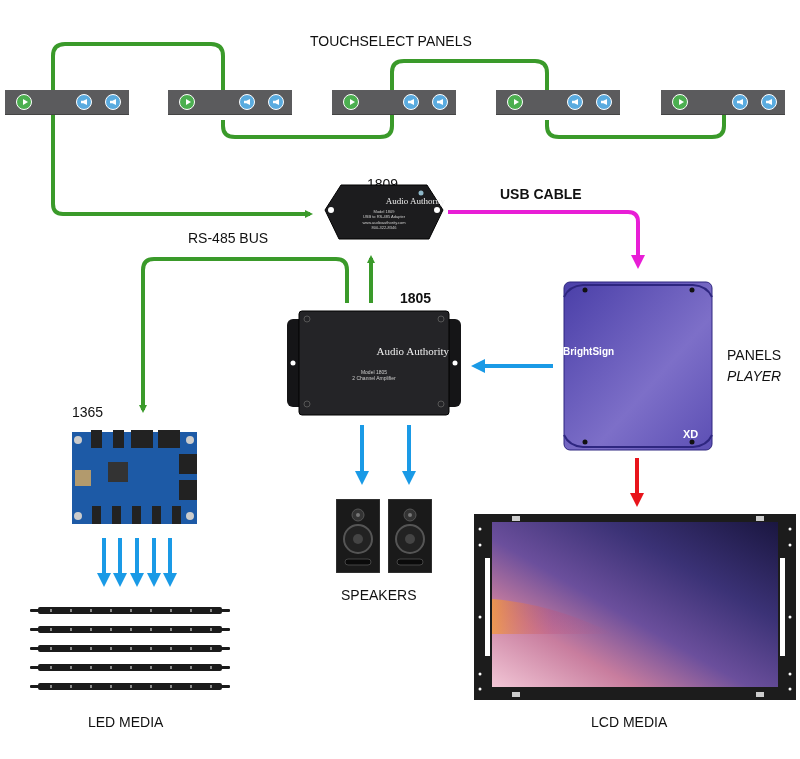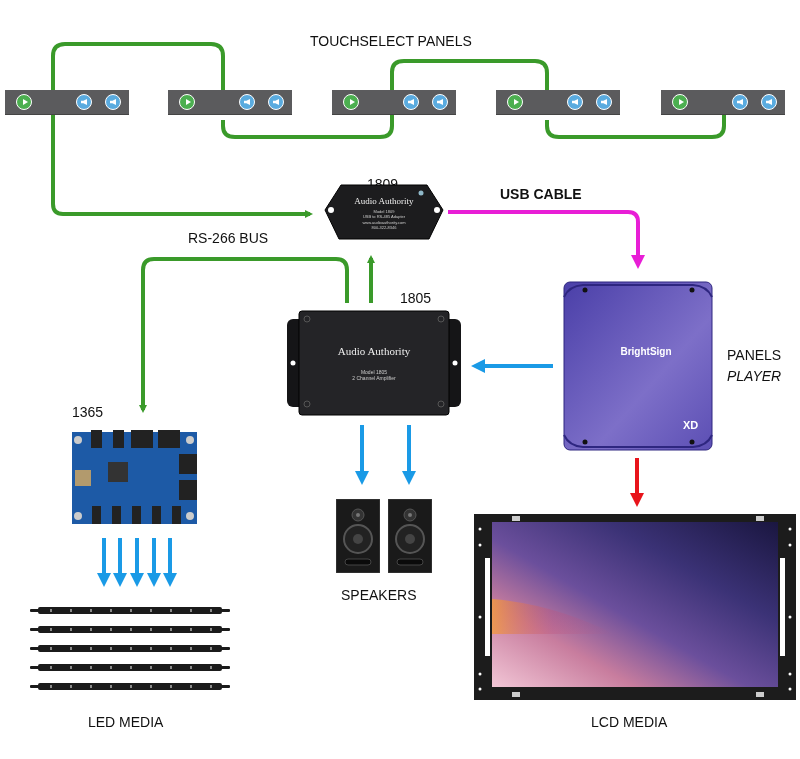--- a/index.html
+++ b/index.html
@@ -8,21 +8,21 @@
   .panel { position:absolute; height:24px; width:124px; background:#5b5b5d; border-bottom:1px solid #444; }
   .btn { position:absolute; top:4px; width:16px; height:16px; border-radius:50%; border:1.5px solid #fff; box-sizing:border-box; display:flex; align-items:center; justify-content:center; }
   .btn.play { background:#4caf50; left:11px; }
   .btn.vol { background:#5aabdf; }
   .btn.vol.a { left:71px; }
   .btn.vol.b { left:100px; }
   .play-tri { width:0; height:0; border-left:5px solid #fff; border-top:3.5px solid transparent; border-bottom:3.5px solid transparent; margin-left:2px; }
   .vol-glyph { width:6px; height:6px; background:#fff; clip-path:polygon(0 30%,40% 30%,100% 0,100% 100%,40% 70%,0 70%); }
   svg.wires { position:absolute; left:0; top:0; }
   .dev { position:absolute; }
-  .aa-logo { color:#eee; font-family:"Liberation Serif", serif; text-align:center; }
+  .aa-logo { color:#eee; font-family:"Liberation Serif", serif; text-align:right; }
   .tiny { font-size:4px; color:#ccc; text-align:center; font-family:"Liberation Sans", sans-serif; }
 </style>
 </head>
 <body>
 
 <svg class="wires" width="800" height="759">
   <defs>
     <marker id="ag" markerWidth="8" markerHeight="8" refX="5" refY="4" orient="auto" markerUnits="userSpaceOnUse">
         <path d="M0,0 L8,4 L0,8 Z" fill="#3a9a2a"></path>
       </marker>
@@ -110,39 +110,39 @@
       <div class="play-tri"></div>
     </div>
   <div class="btn vol a">
       <div class="vol-glyph"></div>
     </div>
   <div class="btn vol b">
       <div class="vol-glyph"></div>
     </div>
 </div>
 
-<div class="lbl" style="left:188px;top:230px;">RS-266 BUS</div>
+<div class="lbl" style="left:188px;top:230px;">RS-485 BUS</div>
 <div class="lbl" style="left:500px;top:186px;font-weight:bold;">USB CABLE</div>
 
 <div class="lbl" style="left:367px;top:164px;margin-top:12px;">1809</div>
 <div class="dev" style="left:323px;top:183px;width:122px;height:58px;">
   <svg width="122" height="58" style="position:absolute;left:0;top:0">
     <path d="M18,2 H104 L120,27 L106,56 H16 L2,27 Z" fill="#1c1c1e" stroke="#000" stroke-width="1"></path>
     <circle cx="8" cy="27" r="3" fill="#fff"></circle>
     <circle cx="114" cy="27" r="3" fill="#fff"></circle>
     <circle cx="98" cy="10" r="2.5" fill="#8fb8c9"></circle>
   </svg>
   <div class="aa-logo" style="position:absolute;left:0;top:13px;width:122px;font-size:9px;">Audio Authority</div>
   <div class="tiny" style="position:absolute;left:0;top:26px;width:122px;">Model 1809</div>
   <div class="tiny" style="position:absolute;left:0;top:31px;width:122px;">USB to RS-485 Adapter</div>
   <div class="tiny" style="position:absolute;left:0;top:37px;width:122px;">www.audioauthority.com</div>
   <div class="tiny" style="position:absolute;left:0;top:42px;width:122px;">800-322-8346</div>
 </div>
 
-<div class="lbl" style="left:400px;top:290px;">1805</div>
+<div class="lbl" style="left:400px;top:290px;font-weight:bold;">1805</div>
 <div class="dev" style="left:287px;top:309px;width:174px;height:108px;">
   <svg width="174" height="108" style="position:absolute;left:0;top:0">
     <rect x="0" y="10" width="174" height="88" rx="6" fill="#151517"></rect>
     <rect x="12" y="2" width="150" height="104" rx="3" fill="#242427" stroke="#000"></rect>
     <circle cx="6" cy="54" r="2.5" fill="#fff"></circle>
     <circle cx="168" cy="54" r="2.5" fill="#fff"></circle>
     <circle cx="20" cy="10" r="3" fill="none" stroke="#555"></circle>
     <circle cx="154" cy="10" r="3" fill="none" stroke="#555"></circle>
     <circle cx="20" cy="95" r="3" fill="none" stroke="#555"></circle>
     <circle cx="154" cy="95" r="3" fill="none" stroke="#555"></circle>
@@ -162,22 +162,22 @@
       </linearGradient>
     </defs>
     <rect x="1" y="1" width="148" height="168" rx="6" fill="url(#bsg)" stroke="#2e2680"></rect>
     <path d="M1,16 Q6,5 20,4 H130 Q144,5 149,16" fill="none" stroke="#2e2680" stroke-width="2"></path>
     <path d="M1,154 Q6,165 20,166 H130 Q144,165 149,154" fill="none" stroke="#2e2680" stroke-width="2"></path>
     <circle cx="22" cy="9" r="2.5" fill="#111"></circle>
     <circle cx="129" cy="9" r="2.5" fill="#111"></circle>
     <circle cx="22" cy="161" r="2.5" fill="#111"></circle>
     <circle cx="129" cy="161" r="2.5" fill="#111"></circle>
   </svg>
-  <div style="position:absolute;left:0;top:65px;width:166px;text-align:center;color:#fff;font-size:10px;font-weight:bold;">BrightSign</div>
-  <div style="position:absolute;left:120px;top:138px;color:#fff;font-size:11px;font-weight:bold;">XD</div>
+  <div style="position:absolute;left:0;top:65px;width:166px;color:#fff;font-size:10px;font-weight:bold;">BrightSign</div>
+  <div style="position:absolute;left:120px;top:147px;color:#fff;font-size:11px;font-weight:bold;">XD</div>
 </div>
 <div class="lbl" style="left:727px;top:347px;">PANELS</div>
 <div class="lbl" style="left:727px;top:368px;font-style:italic;">PLAYER</div>
 
 <div class="lbl" style="left:72px;top:404px;">1365</div>
 <div class="dev" style="left:72px;top:430px;width:127px;height:95px;">
   <svg width="127" height="95" style="position:absolute;left:0;top:0">
     <rect x="0" y="2" width="125" height="92" fill="#1d5aa6"></rect>
     <circle cx="6" cy="10" r="4" fill="#ccc"></circle>
     <circle cx="118" cy="10" r="4" fill="#ccc"></circle>

